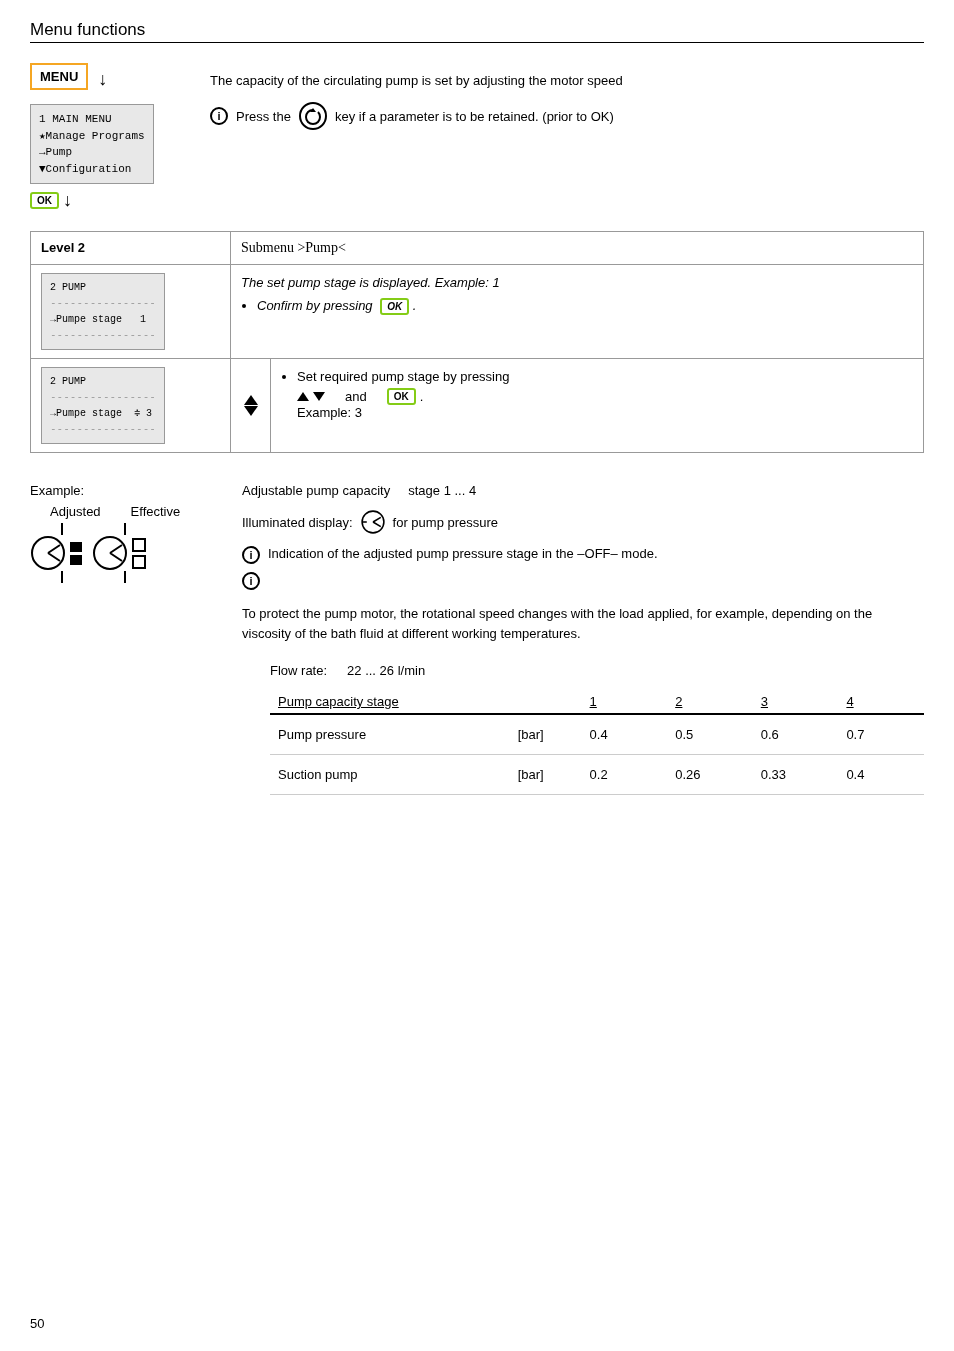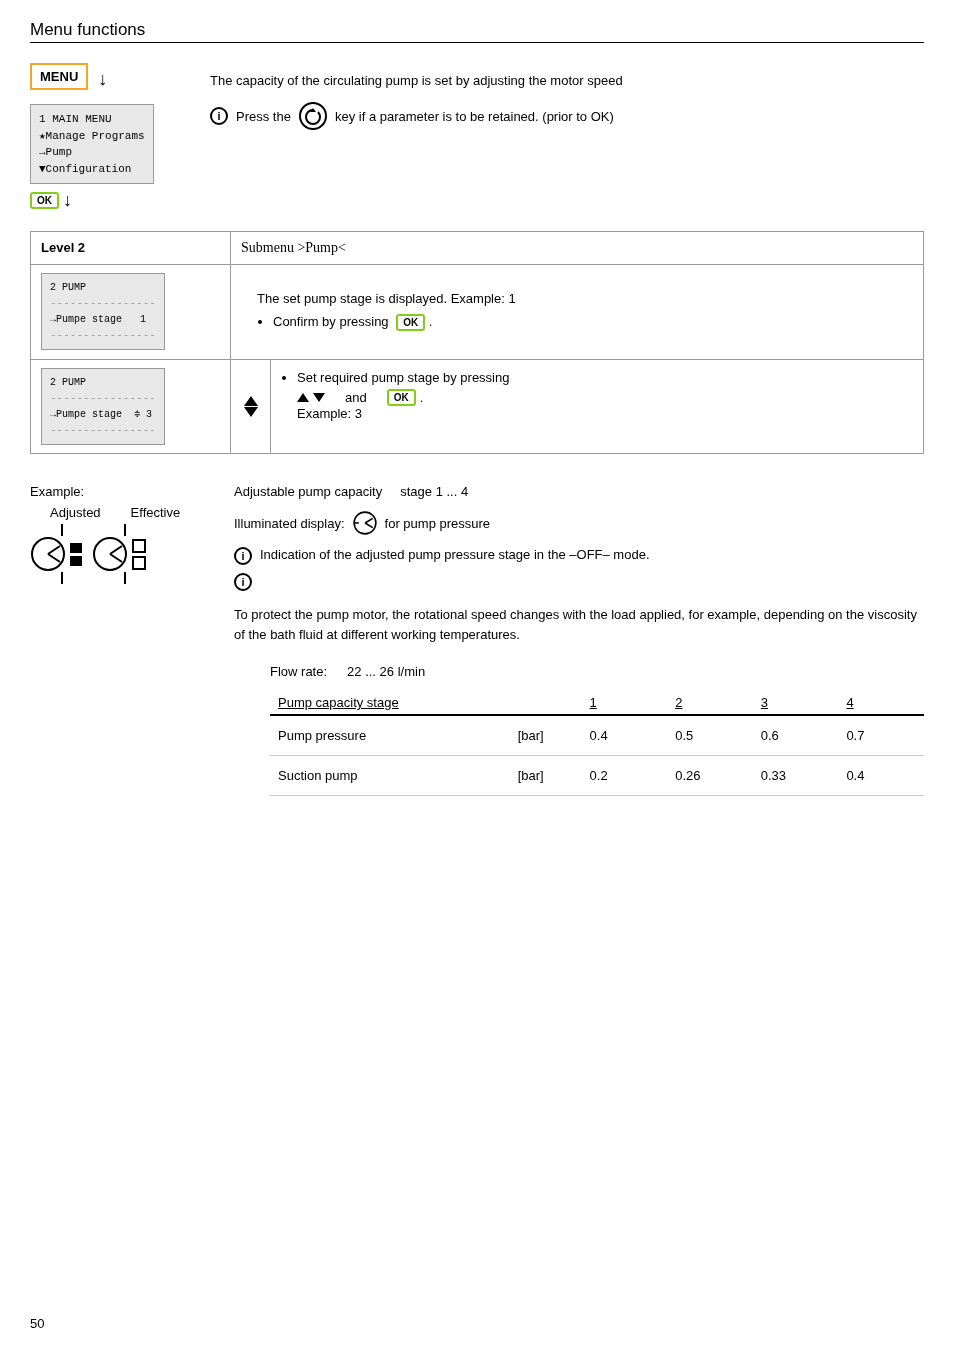--- a/index.html
+++ b/index.html
@@ -144,21 +144,21 @@
     }
 
     .bullet-list li {
       margin-bottom: 4px;
       list-style: disc;
     }
 
     
     .example-section {
       display: flex;
-      gap: 24px;
+      gap: 32px;
       margin-bottom: 20px;
       align-items: flex-start;
     }
 
     .example-diagram {
       min-width: 180px;
     }
 
     .diagram-labels {
       display: flex;
@@ -331,21 +331,21 @@
     </td>
   </tr>
 
   <tr>
     <td class="left-cell">
       <div class="lcd-display" style="font-size:10px;"><span>2 PUMP</span>
 <span class="dash-line">----------------</span>
 <span>→Pumpe stage   1</span>
 <span class="dash-line">----------------</span></div>
     </td>
-    <td class="right-cell" colspan="2" style="padding: 26px;">
+    <td class="right-cell" colspan="2" style="padding: 10px; font-style: italic;">
       <p style="margin-bottom:8px;">The set pump stage is displayed. Example: 1</p>
       <ul class="bullet-list">
         <li>
           <span>Confirm by pressing</span>
           <span class="ok-badge" style="margin-left:4px;">OK</span>
           <span>.</span>
         </li>
       </ul>
     </td>
   </tr>

